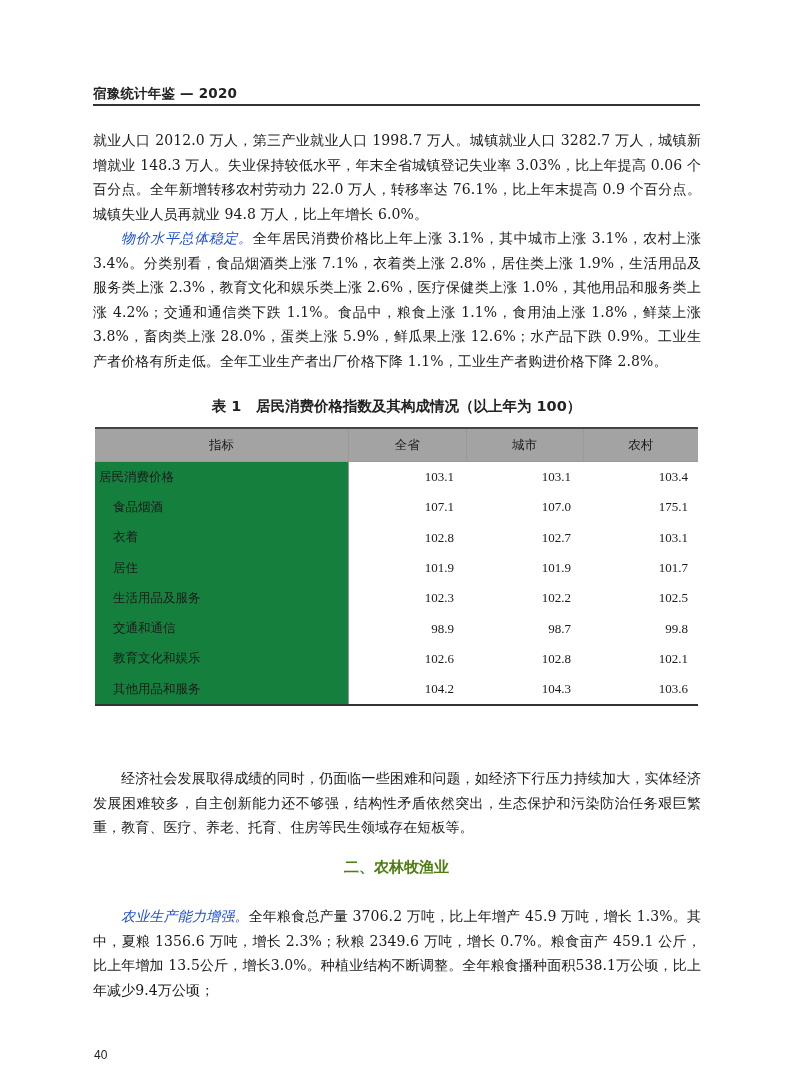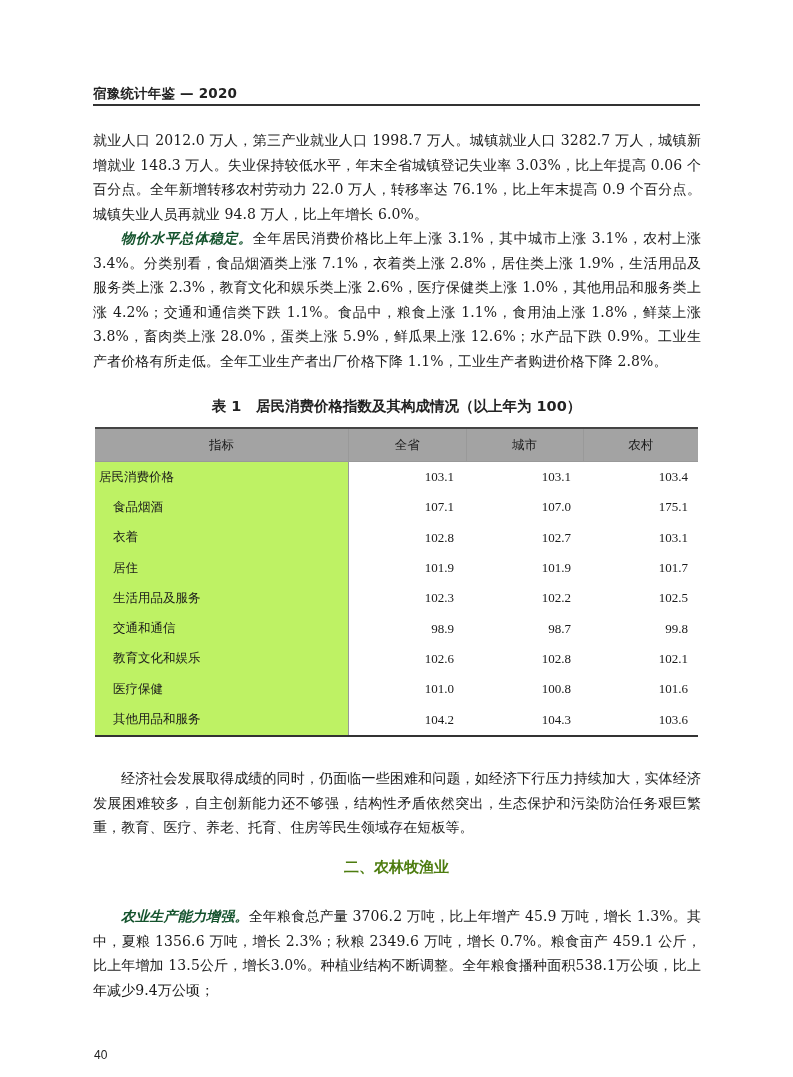--- a/index.html
+++ b/index.html
@@ -5,31 +5,31 @@
   html, body { margin: 0; padding: 0; background: #ffffff; }
   body { width: 793px; height: 1077px; position: relative; overflow: hidden;
          font-family: "DejaVu Serif", "Liberation Serif", serif; color: #1a1a1a; }
   .header { position: absolute; left: 93px; top: 80px; width: 607px; height: 24px;
             border-bottom: 2px solid #333; }
   .header-title { font-family: "DejaVu Sans", "Liberation Sans", sans-serif; font-weight: bold;
                   font-size: 13.5px; color: #222; position: absolute; left: 0; top: 5px; letter-spacing: 0.2px; }
   .para { position: absolute; left: 93px; width: 608px; font-size: 14px; line-height: 24.5px;
           text-align: justify; text-align-last: left; margin: 0; letter-spacing: 0.1px; }
   .indent { text-indent: 28px; }
-  .lead { font-family: "DejaVu Serif", serif; font-style: italic; font-weight: bold; color: #14532d; }
+  .lead { font-family: "DejaVu Serif", serif; font-style: italic; font-weight: normal; color: #1d4ed8; }
   .table-caption { position: absolute; left: 93px; width: 607px; top: 397px; text-align: center;
                    font-family: "DejaVu Sans", "Liberation Sans", sans-serif; font-weight: bold; font-size: 14.5px; color: #222; }
   table.cpi { position: absolute; left: 95px; top: 427px; width: 603px; border-collapse: collapse;
               font-size: 12.5px; }
   table.cpi thead tr { background: #a3a3a3; }
   table.cpi th { font-weight: normal; height: 30px; border-top: 2px solid #444; border-bottom: 1px solid #999;
                  border-left: 1px solid #999; text-align: center; }
   table.cpi th:first-child { border-left: none; }
   table.cpi td { height: 30.3px; padding: 0; }
-  table.cpi td.label { background: #bef264; width: 244px; border-right: 1.5px solid #999; padding-left: 4px; }
+  table.cpi td.label { background: #15803d; width: 244px; border-right: 1.5px solid #999; padding-left: 4px; }
   table.cpi td.label.sub { padding-left: 18px; }
   table.cpi td.num { text-align: right; padding-right: 12px; width: 108px; font-family: "Liberation Serif", serif; font-size: 13px; }
   table.cpi td.num.c3 { padding-right: 10px; }
   table.cpi tbody tr:last-child td { border-bottom: 2px solid #333; }
   .section-title { position: absolute; left: 93px; width: 607px; top: 858px; text-align: center;
                    font-family: "DejaVu Sans", "Liberation Sans", sans-serif; font-weight: bold; font-size: 15px; color: #4d7c0f; }
   .page-number { position: absolute; left: 94px; top: 1048px; font-family: "Liberation Sans", sans-serif; font-size: 12px; color: #222; }
 </style>
 </head>
 <body>
@@ -90,26 +90,20 @@
         <td class="num">98.7</td>
         <td class="num c3">99.8</td>
       </tr>
       <tr>
         <td class="label sub">教育文化和娱乐</td>
         <td class="num">102.6</td>
         <td class="num">102.8</td>
         <td class="num c3">102.1</td>
       </tr>
       <tr>
-        <td class="label sub">医疗保健</td>
-        <td class="num">101.0</td>
-        <td class="num">100.8</td>
-        <td class="num c3">101.6</td>
-      </tr>
-      <tr>
         <td class="label sub">其他用品和服务</td>
         <td class="num">104.2</td>
         <td class="num">104.3</td>
         <td class="num c3">103.6</td>
       </tr>
     </tbody>
 </table>
 
 <p class="para indent" style="top:766px;">经济社会发展取得成绩的同时，仍面临一些困难和问题，如经济下行压力持续加大，实体经济发展困难较多，自主创新能力还不够强，结构性矛盾依然突出，生态保护和污染防治任务艰巨繁重，教育、医疗、养老、托育、住房等民生领域存在短板等。</p>
 

